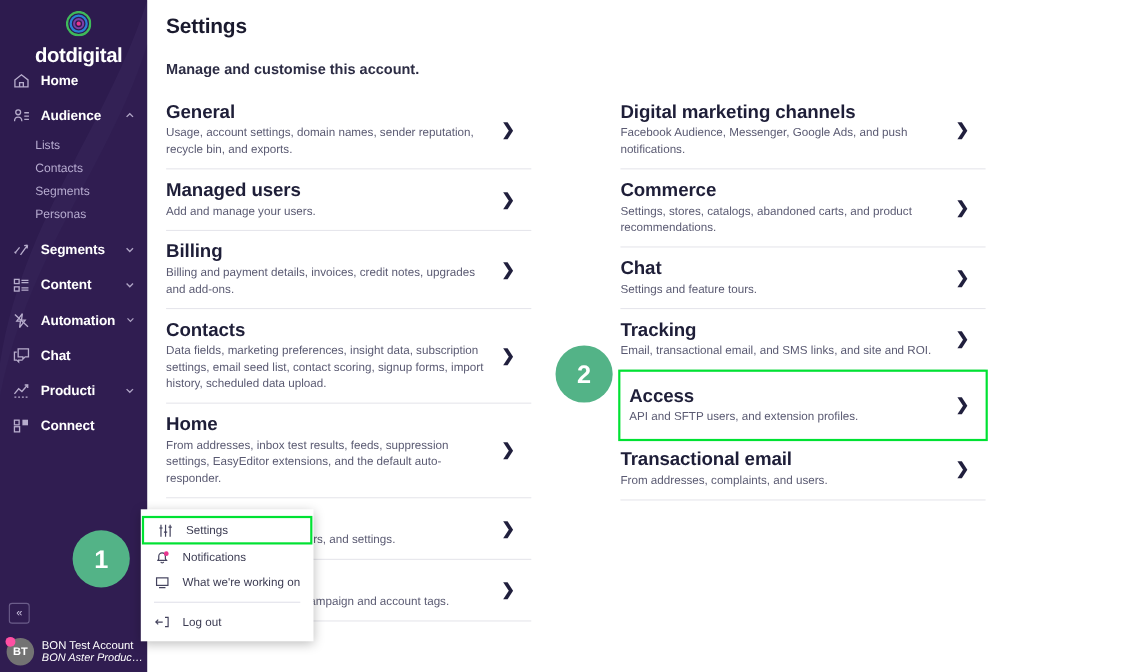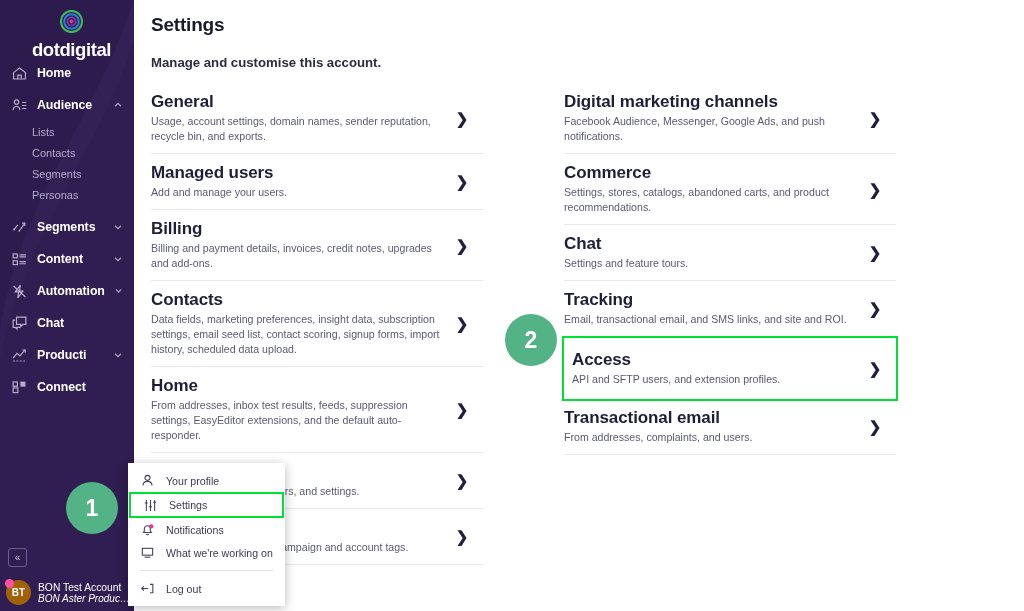--- a/index.html
+++ b/index.html
@@ -63,21 +63,21 @@
     color: #cfc6e2; font-size: 10px; cursor: pointer;
   }
   .account-row {
     position: absolute; left: 0; bottom: 6px; z-index: 3;
     display: flex; align-items: center; gap: 7px; padding-left: 6px;
     width: 134px; cursor: pointer;
   }
   .avatar-wrap { position: relative; width: 25px; height: 25px; flex: 0 0 25px; }
   .avatar {
     width: 25px; height: 25px; border-radius: 50%;
-    background: #a16207;
+    background: #737373;
     color: #fff; font-size: 10px; font-weight: 700;
     display: flex; align-items: center; justify-content: center;
   }
   .avatar-dot {
     position: absolute; top: -1px; left: -1px;
     width: 9px; height: 9px; border-radius: 50%;
     background: #ff4fa3;
   }
   .acct-txt { min-width: 0; }
   .acct-name {
@@ -423,27 +423,20 @@
             <div class="sr-desc">From addresses, complaints, and users.</div>
           </div>
           <div class="chev">❯</div>
         </div>
       </div>
     </div>
   </main>
 
   <div id="profile-menu">
 
-    <div class="menu-item">
-      <svg class="mi-ic" viewBox="0 0 18 18" fill="none" stroke="#43425d" stroke-width="1.3">
-        <circle cx="9" cy="5.8" r="3"></circle>
-          <path d="M3.6 15 c0-3 2.4-5 5.4-5 s5.4 2 5.4 5"></path>
-      </svg>
-      <span class="mi-lbl">Your profile</span>
-    </div>
 
     <div class="menu-item sel">
       <svg class="mi-ic" viewBox="0 0 18 18" fill="none" stroke="#43425d" stroke-width="1.3">
         <path d="M4 2.5 V15.5 M9 2.5 V15.5 M14 2.5 V15.5"></path>
         <path d="M2.2 6 H5.8 M7.2 10.5 H10.8 M12.2 5 H15.8"></path>
       </svg>
       <span class="mi-lbl">Settings</span>
     </div>
 
     <div class="menu-item">

